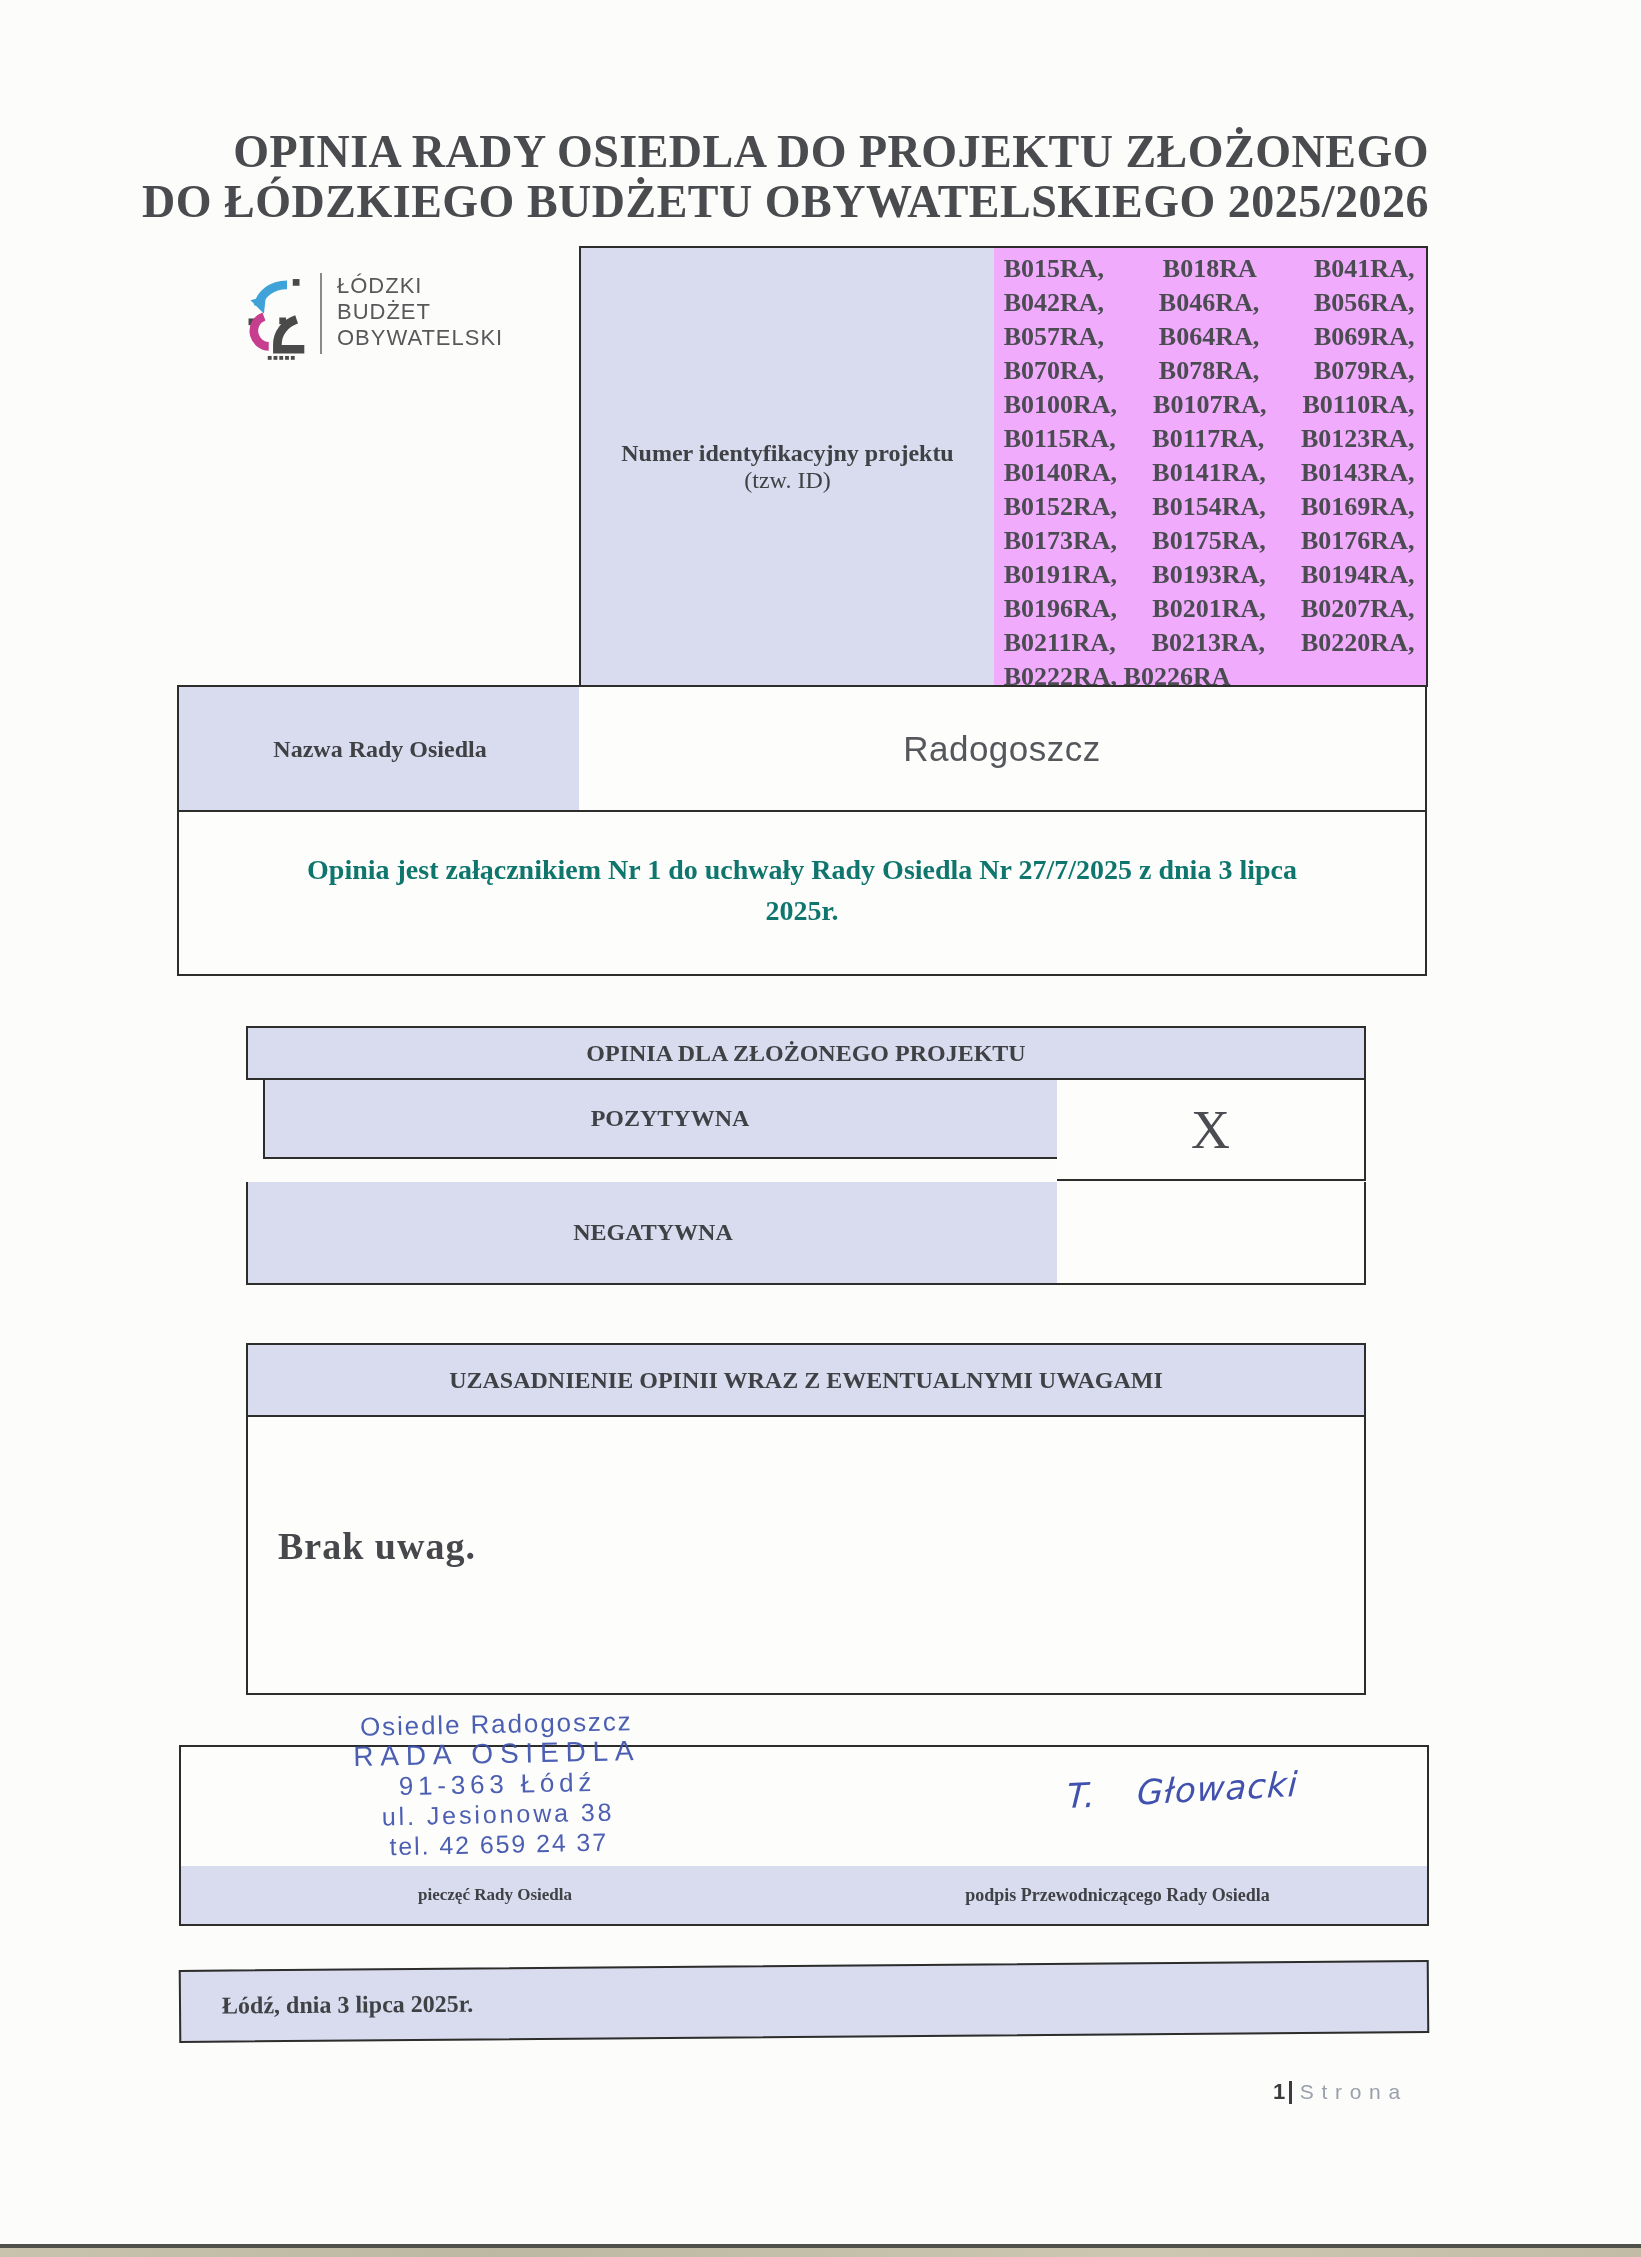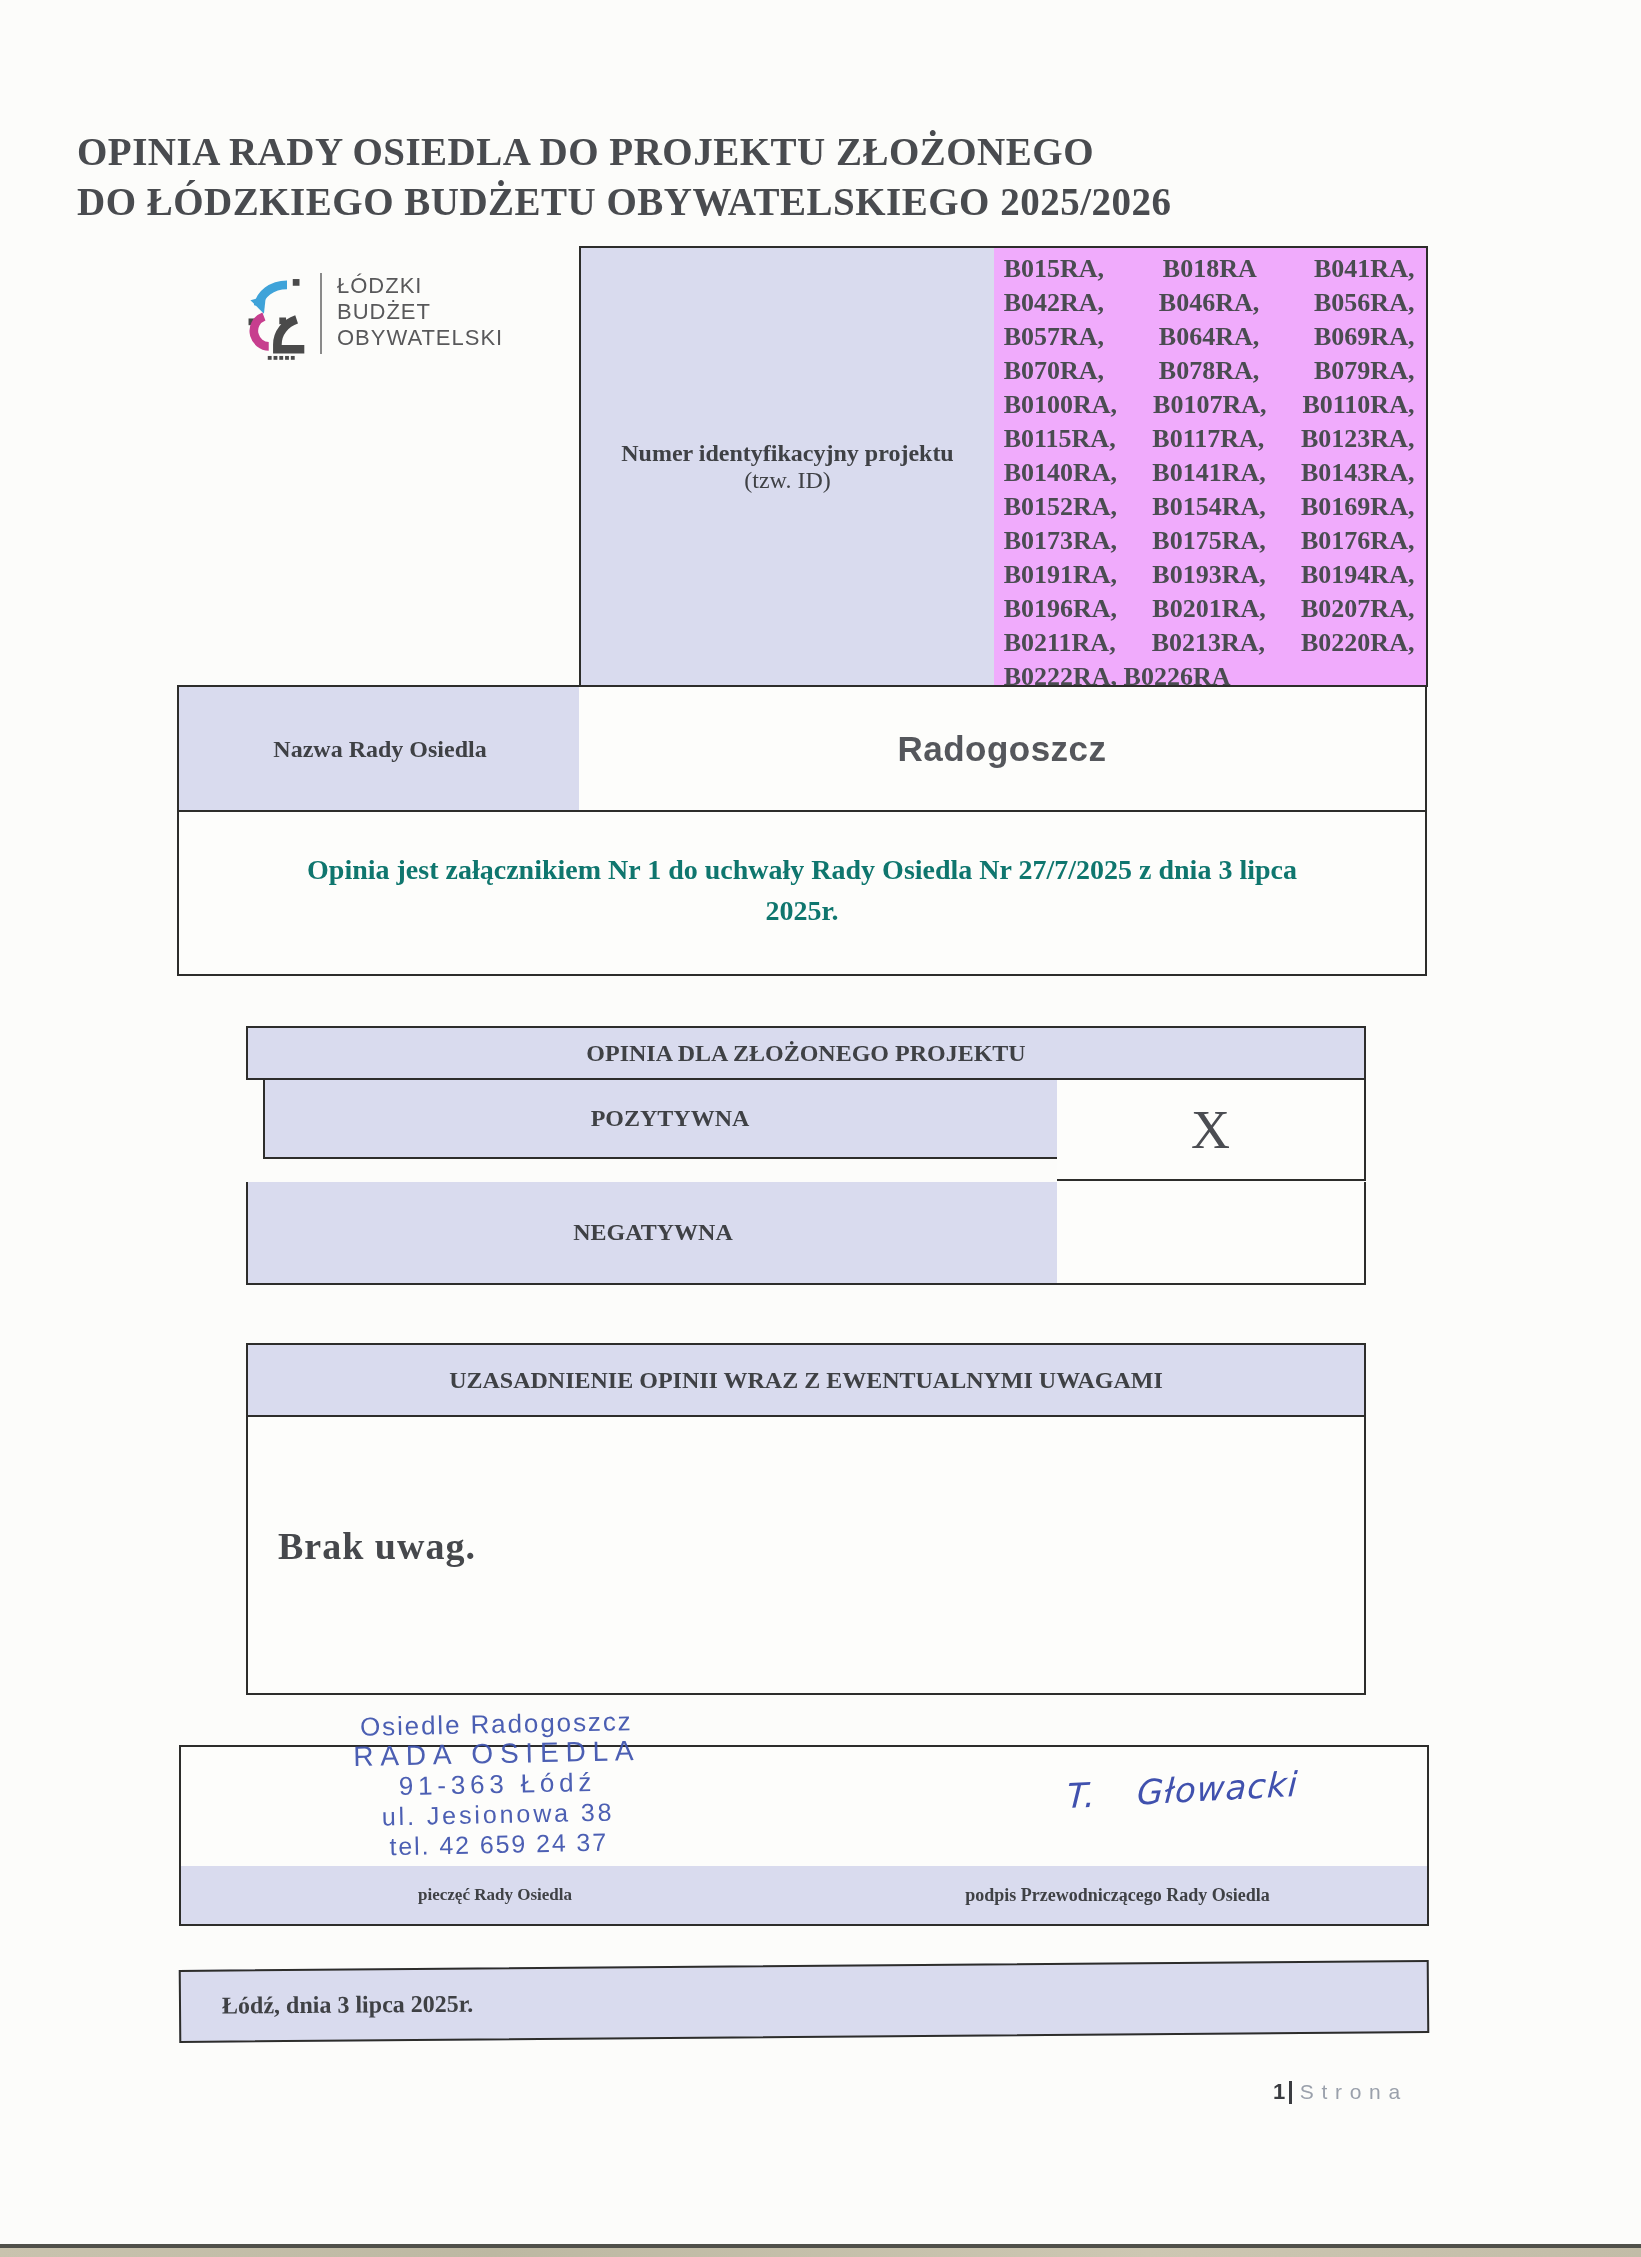--- a/index.html
+++ b/index.html
@@ -7,21 +7,21 @@
     position:relative;
     width:1641px;height:2257px;
     background:#fcfcfa;
     overflow:hidden;
     font-family:"Liberation Serif", serif;
     color:#45474c;
   }
   
   .title{
     position:absolute;left:77px;top:127px;width:1352px;
-    text-align:left;font-weight:bold;font-size:39px;line-height:50px;
+    text-align:right;font-weight:bold;font-size:46px;line-height:50px;
     color:#494b4f;letter-spacing:0.5px;
   }
   
   .logo{position:absolute;left:237px;top:273px;display:flex;align-items:flex-start;}
   .logo-mark{width:75px;height:89px;}
   .logo-sep{width:1.9px;height:81px;background:#8a8a8a;margin:0 15.4px 0 7.7px;}
   .logo-text{
     font-family:"Liberation Sans", sans-serif;
     font-size:22px;line-height:26px;color:#58585a;letter-spacing:1px;
   }
@@ -36,21 +36,21 @@
   
   .id-list{
     padding:3.9px 11.6px 0 9.7px;
     font-weight:bold;font-size:26px;line-height:34px;color:#4a4c51;
   }
   .id-line{text-align:justify;text-align-last:justify;white-space:normal;}
   .id-line:last-child{text-align-last:left;}
   
   .council-value{
     font-family:"Liberation Sans", sans-serif;
-    font-weight:bold;font-size:35px;color:#55575c;letter-spacing:0.5px;
+    font-weight:normal;font-size:35px;color:#55575c;letter-spacing:0.5px;
   }
   
   .attachment{
     font-weight:bold;font-size:28px;line-height:41px;color:#0f766e;
     text-align:center;padding-top:37px;
   }
   
   .xmark{font-size:54px;font-weight:normal;color:#4b4d52;}
   
   .brak{

